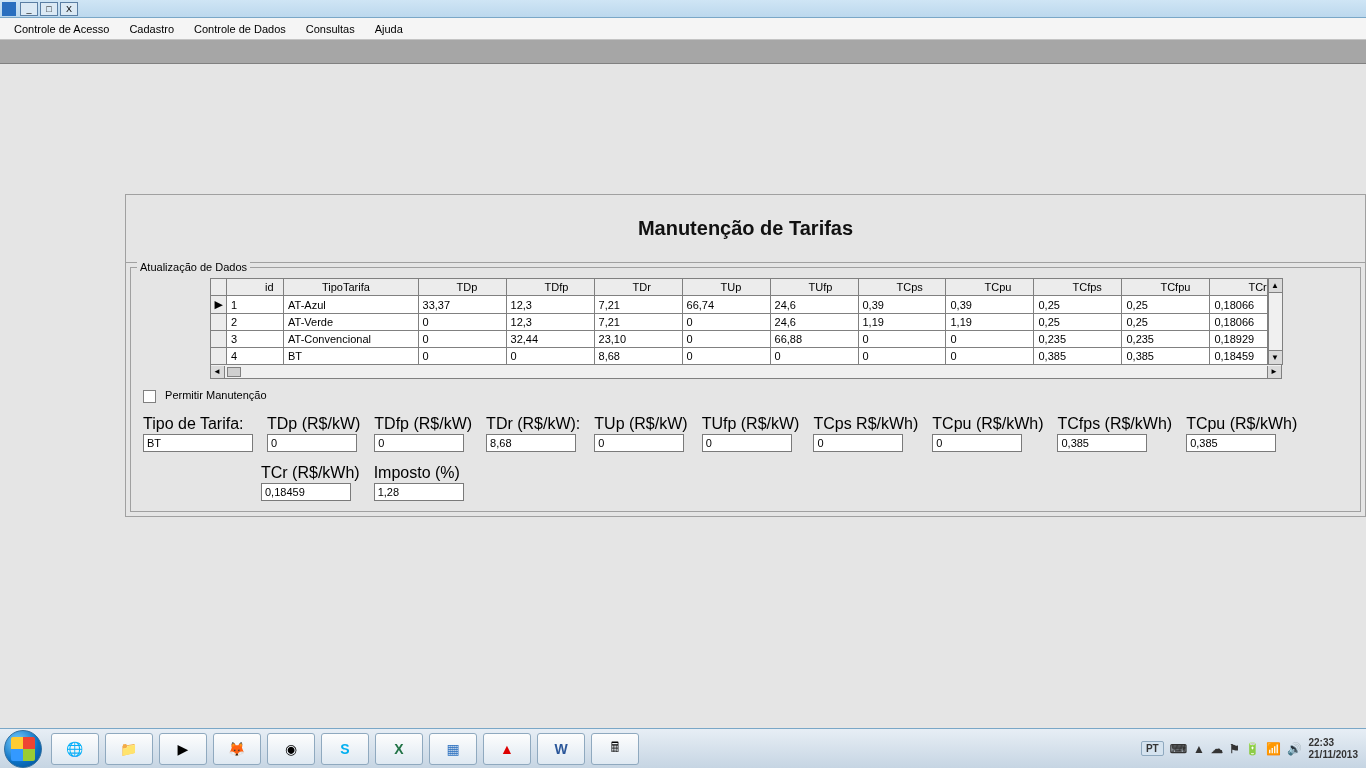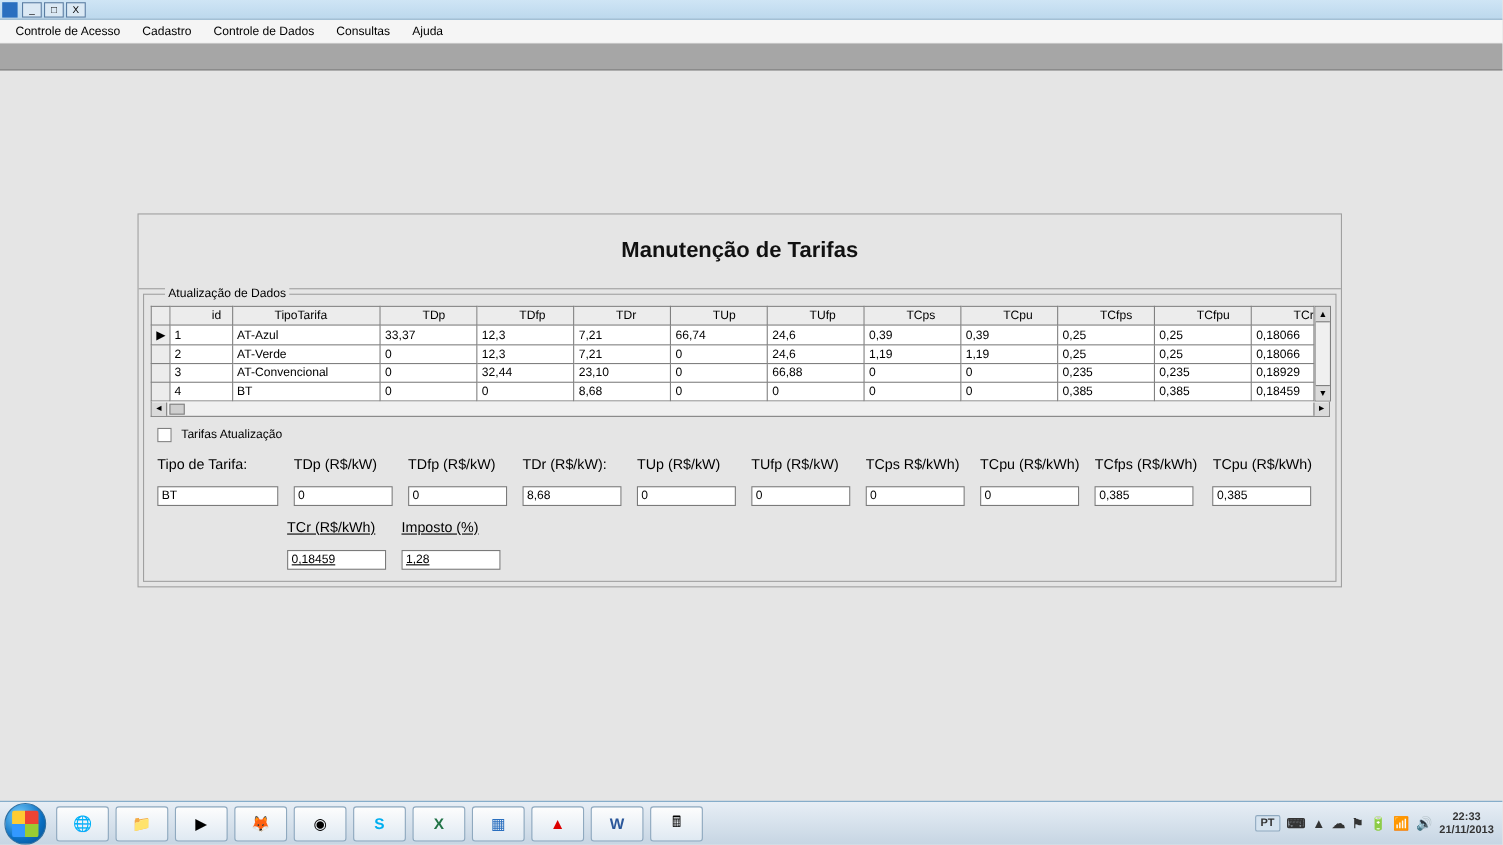--- a/index.html
+++ b/index.html
@@ -59,21 +59,21 @@
   .toolbar-strip {
     height: 24px;
     background: #a6a6a6;
     border-bottom: 1px solid #808080;
   }
   
   .content { position: relative; height: 660px; }
   .form-panel {
     position: absolute;
     left: 125px; top: 130px;
-    width: 1095px;
+    width: 1241px;
     
     border: 1px solid #a0a0a0;
     background: #e5e5e5;
   }
   .form-header {
     text-align: center;
     font-family: Arial, sans-serif;
     font-size: 20px;
     font-weight: bold;
     color: #111;
@@ -81,21 +81,21 @@
     border-bottom: 1px solid #a0a0a0;
   }
   .groupbox {
     margin: 4px;
     border: 1px solid #a0a0a0;
     position: relative;
     padding: 10px 6px 10px 6px;
   }
   .group-legend {
     position: absolute;
-    top: -7px; left: 19px;
+    top: -7px; left: 6px;
     background: #e5e5e5;
     padding: 0 3px;
     font-size: 11px;
   }
   
   .grid-wrap {
     position: relative;
     width: 1072px;
     margin: 0 auto;
   }
@@ -161,27 +161,27 @@
   
   .chk-row { margin: 10px 6px 0; }
   .chk-box {
     display:inline-block; width:13px; height:13px;
     background:#fff; border:1px solid #808080;
     vertical-align: middle; margin-right:6px;
   }
   
   .fields { margin: 12px 6px 0; display:flex; flex-wrap:wrap; gap: 22px 14px; }
   .fld { display:flex; flex-direction:column; }
-  .fld label { font-size:13px; margin-bottom:13px; }
+  .fld label { font-size:16px; margin-bottom:1px; }
   .fld input {
     font-size:11px; padding:2px 3px;
     border:1px solid #7a7a7a;
     background:#fff;
   }
-  .row2 { margin-left: 124px; text-decoration: underline; }
+  .row2 { margin-left: 124px; }
   
   .taskbar {
     position: absolute;
     left: 0; right: 0; bottom: 0;
     height: 40px;
     background: linear-gradient(#e7eef5, #c6d5e3);
     border-top: 1px solid #7aa7c7;
     display: flex;
     align-items: center;
     padding: 0 4px;
@@ -208,21 +208,21 @@
     border-radius: 3px;
     display:flex; align-items:center; justify-content:center;
     font-size: 14px;
     cursor:pointer;
   }
   .tray { margin-left: auto; display:flex; align-items:center; gap:6px; padding-right:4px; font-size:10px; color:#333;font-weight:bold; }
   .tray .lang {
     background:#d5e3ef; border:1px solid #8fa9bf;
     padding:1px 4px; border-radius:2px;
   }
-  .clock { text-align:center; line-height:12px; }
+  .clock { line-height:12px; }
   .tray-icon { font-size:12px; }
 </style>
 </head>
 <body>
 
 <div class="titlebar">
   <span class="icon"></span>
   <div class="win-btns">
     <div class="win-btn">_</div>
     <div class="win-btn">□</div>
@@ -350,21 +350,21 @@
         </div>
         <div class="hscroll">
           <div class="harrow">◄</div>
           <div class="thumb"></div>
           <div class="harrow right">►</div>
         </div>
       </div>
 
       <div class="chk-row">
         <span class="chk-box"></span>
-        <span>Tarifas Atualização</span>
+        <span>Permitir Manutenção</span>
       </div>
 
       <div class="fields" id="fields-row1">
           <div class="fld">
             <label>Tipo de Tarifa:</label>
             <input type="text" value="BT" style="width: 110px;">
           </div>
           <div class="fld">
             <label>TDp (R$/kW)</label>
             <input type="text" value="0" style="width: 90px;">

